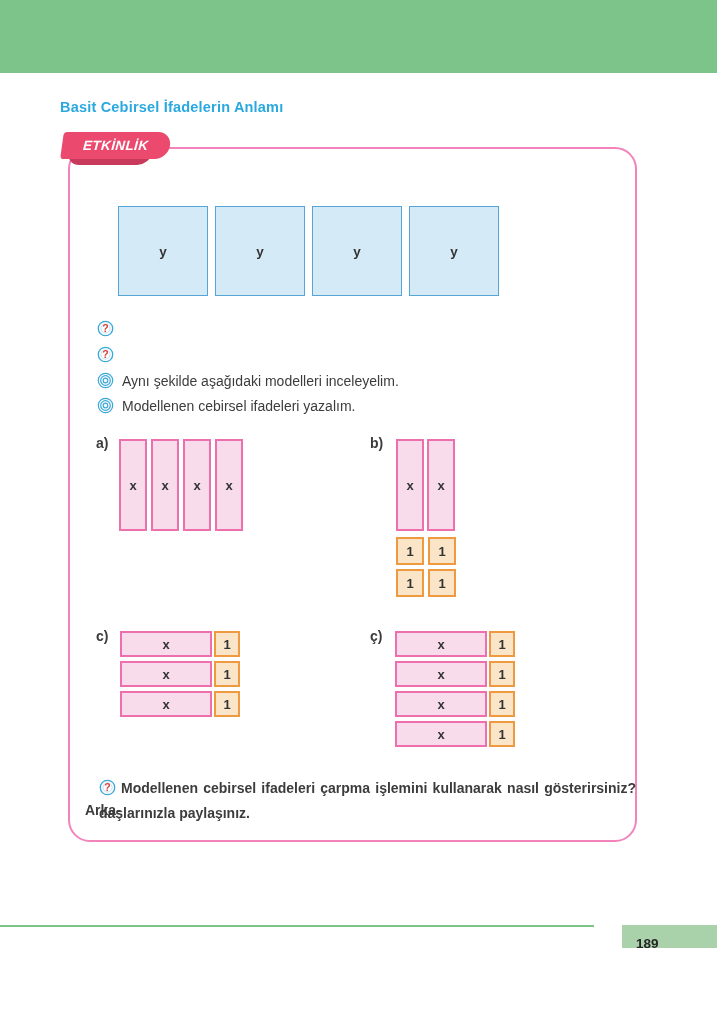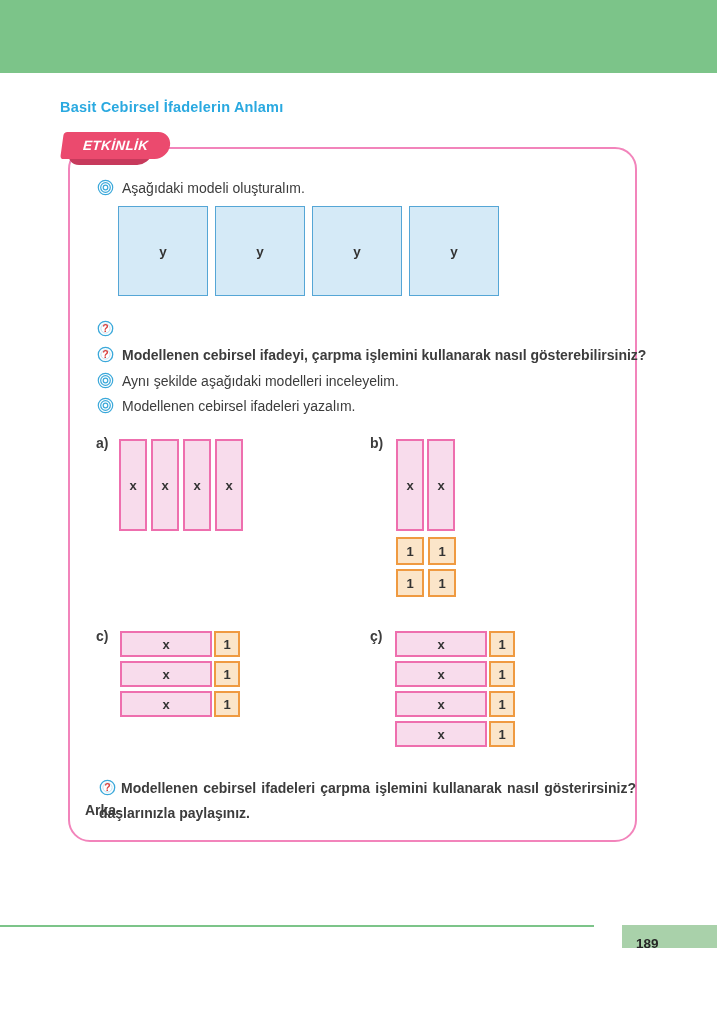--- a/index.html
+++ b/index.html
@@ -105,144 +105,133 @@
 
   <div class="activity-box"></div>
 
   <div class="badge-wrap">
     <div class="badge-shadow"></div>
     <div class="badge-main">
       <span>ETKİNLİK</span>
     </div>
   </div>
 
-  <div class="brow" style="left:97px; top:179px;">
+
+  <div class="y-row">
+    <div class="tile-y">y</div>
+    <div class="tile-y">y</div>
+    <div class="tile-y">y</div>
+    <div class="tile-y">y</div>
+  </div>
+
+  <div class="brow bold" style="left:97px; top:320px;">
+    <span class="icon-box">
+      <svg width="17" height="17" viewBox="0 0 17 17">
+        <circle cx="8.5" cy="8.5" r="7.2" fill="none" stroke="#3aa8da" stroke-width="1.3"></circle>
+        <circle cx="8.5" cy="8.5" r="4.6" fill="none" stroke="#bfe0f0" stroke-width="1"></circle>
+        <text x="8.5" y="12.2" text-anchor="middle" font-size="10.5" font-weight="bold" fill="#d9413f" font-family="Liberation Sans, sans-serif">?</text>
+      </svg>
+    </span>
+  </div>
+
+  <div class="brow bold" style="left:97px; top:346px;">
+    <span class="icon-box">
+      <svg width="17" height="17" viewBox="0 0 17 17">
+        <circle cx="8.5" cy="8.5" r="7.2" fill="none" stroke="#3aa8da" stroke-width="1.3"></circle>
+        <circle cx="8.5" cy="8.5" r="4.6" fill="none" stroke="#bfe0f0" stroke-width="1"></circle>
+        <text x="8.5" y="12.2" text-anchor="middle" font-size="10.5" font-weight="bold" fill="#d9413f" font-family="Liberation Sans, sans-serif">?</text>
+      </svg>
+    </span>
+  </div>
+
+  <div class="brow" style="left:97px; top:397px;">
     <span class="icon-box">
       <svg width="17" height="17" viewBox="0 0 17 17">
         <circle cx="8.5" cy="8.5" r="7.2" fill="none" stroke="#3aa8da" stroke-width="1.2"></circle>
         <circle cx="8.5" cy="8.5" r="4.8" fill="none" stroke="#3aa8da" stroke-width="1.2"></circle>
         <circle cx="8.5" cy="8.5" r="2.3" fill="none" stroke="#3aa8da" stroke-width="1.2"></circle>
       </svg>
     </span>
-    <span>Aşağıdaki modeli oluşturalım.</span>
-  </div>
-
-  <div class="y-row">
-    <div class="tile-y">y</div>
-    <div class="tile-y">y</div>
-    <div class="tile-y">y</div>
-    <div class="tile-y">y</div>
-  </div>
-
-  <div class="brow bold" style="left:97px; top:320px;">
-    <span class="icon-box">
+    <span>Modellenen cebirsel ifadeleri yazalım.</span>
+  </div>
+
+  <div class="brow" style="left:97px; top:372px;">
+    <span class="icon-box">
+      <svg width="17" height="17" viewBox="0 0 17 17">
+        <circle cx="8.5" cy="8.5" r="7.2" fill="none" stroke="#3aa8da" stroke-width="1.2"></circle>
+        <circle cx="8.5" cy="8.5" r="4.8" fill="none" stroke="#3aa8da" stroke-width="1.2"></circle>
+        <circle cx="8.5" cy="8.5" r="2.3" fill="none" stroke="#3aa8da" stroke-width="1.2"></circle>
+      </svg>
+    </span>
+    <span>Aynı şekilde aşağıdaki modelleri inceleyelim.</span>
+  </div>
+
+  <div class="mlabel" style="left:96px; top:435px;">a)</div>
+  <div class="bar-row" style="left:119px; top:439px;">
+    <div class="xbar">x</div>
+    <div class="xbar">x</div>
+    <div class="xbar">x</div>
+    <div class="xbar">x</div>
+  </div>
+
+  <div class="mlabel" style="left:370px; top:435px;">b)</div>
+  <div class="bar-row" style="left:396px; top:439px; gap:3px;">
+    <div class="xbar">x</div>
+    <div class="xbar">x</div>
+  </div>
+  <div class="one-grid" style="left:396px; top:537px;">
+    <div class="one-tile">1</div>
+    <div class="one-tile">1</div>
+    <div class="one-tile">1</div>
+    <div class="one-tile">1</div>
+  </div>
+
+  <div class="mlabel" style="left:96px; top:628px;">c)</div>
+  <div class="rect-rows" style="left:120px; top:631px;">
+    <div class="rect-row">
+      <div class="xrect">x</div>
+      <div class="one-sq">1</div>
+    </div>
+    <div class="rect-row">
+      <div class="xrect">x</div>
+      <div class="one-sq">1</div>
+    </div>
+    <div class="rect-row">
+      <div class="xrect">x</div>
+      <div class="one-sq">1</div>
+    </div>
+  </div>
+
+  <div class="mlabel" style="left:370px; top:628px;">ç)</div>
+  <div class="rect-rows" style="left:395px; top:631px;">
+    <div class="rect-row">
+      <div class="xrect">x</div>
+      <div class="one-sq">1</div>
+    </div>
+    <div class="rect-row">
+      <div class="xrect">x</div>
+      <div class="one-sq">1</div>
+    </div>
+    <div class="rect-row">
+      <div class="xrect">x</div>
+      <div class="one-sq">1</div>
+    </div>
+    <div class="rect-row">
+      <div class="xrect">x</div>
+      <div class="one-sq">1</div>
+    </div>
+  </div>
+
+  <div class="closing-l1">
+    <span class="qicon-inline">
       <svg width="17" height="17" viewBox="0 0 17 17">
         <circle cx="8.5" cy="8.5" r="7.2" fill="none" stroke="#3aa8da" stroke-width="1.3"></circle>
         <circle cx="8.5" cy="8.5" r="4.6" fill="none" stroke="#bfe0f0" stroke-width="1"></circle>
         <text x="8.5" y="12.2" text-anchor="middle" font-size="10.5" font-weight="bold" fill="#d9413f" font-family="Liberation Sans, sans-serif">?</text>
       </svg>
-    </span>
-  </div>
-
-  <div class="brow bold" style="left:97px; top:346px;">
-    <span class="icon-box">
-      <svg width="17" height="17" viewBox="0 0 17 17">
-        <circle cx="8.5" cy="8.5" r="7.2" fill="none" stroke="#3aa8da" stroke-width="1.3"></circle>
-        <circle cx="8.5" cy="8.5" r="4.6" fill="none" stroke="#bfe0f0" stroke-width="1"></circle>
-        <text x="8.5" y="12.2" text-anchor="middle" font-size="10.5" font-weight="bold" fill="#d9413f" font-family="Liberation Sans, sans-serif">?</text>
-      </svg>
-    </span>
-    <span>Modellenen cebirsel ifadeyi, çarpma işlemini kullanarak nasıl gösterebilirsiniz?</span>
-  </div>
-
-  <div class="brow" style="left:97px; top:397px;">
-    <span class="icon-box">
-      <svg width="17" height="17" viewBox="0 0 17 17">
-        <circle cx="8.5" cy="8.5" r="7.2" fill="none" stroke="#3aa8da" stroke-width="1.2"></circle>
-        <circle cx="8.5" cy="8.5" r="4.8" fill="none" stroke="#3aa8da" stroke-width="1.2"></circle>
-        <circle cx="8.5" cy="8.5" r="2.3" fill="none" stroke="#3aa8da" stroke-width="1.2"></circle>
-      </svg>
-    </span>
-    <span>Modellenen cebirsel ifadeleri yazalım.</span>
-  </div>
-
-  <div class="brow" style="left:97px; top:372px;">
-    <span class="icon-box">
-      <svg width="17" height="17" viewBox="0 0 17 17">
-        <circle cx="8.5" cy="8.5" r="7.2" fill="none" stroke="#3aa8da" stroke-width="1.2"></circle>
-        <circle cx="8.5" cy="8.5" r="4.8" fill="none" stroke="#3aa8da" stroke-width="1.2"></circle>
-        <circle cx="8.5" cy="8.5" r="2.3" fill="none" stroke="#3aa8da" stroke-width="1.2"></circle>
-      </svg>
-    </span>
-    <span>Aynı şekilde aşağıdaki modelleri inceleyelim.</span>
-  </div>
-
-  <div class="mlabel" style="left:96px; top:435px;">a)</div>
-  <div class="bar-row" style="left:119px; top:439px;">
-    <div class="xbar">x</div>
-    <div class="xbar">x</div>
-    <div class="xbar">x</div>
-    <div class="xbar">x</div>
-  </div>
-
-  <div class="mlabel" style="left:370px; top:435px;">b)</div>
-  <div class="bar-row" style="left:396px; top:439px; gap:3px;">
-    <div class="xbar">x</div>
-    <div class="xbar">x</div>
-  </div>
-  <div class="one-grid" style="left:396px; top:537px;">
-    <div class="one-tile">1</div>
-    <div class="one-tile">1</div>
-    <div class="one-tile">1</div>
-    <div class="one-tile">1</div>
-  </div>
-
-  <div class="mlabel" style="left:96px; top:628px;">c)</div>
-  <div class="rect-rows" style="left:120px; top:631px;">
-    <div class="rect-row">
-      <div class="xrect">x</div>
-      <div class="one-sq">1</div>
-    </div>
-    <div class="rect-row">
-      <div class="xrect">x</div>
-      <div class="one-sq">1</div>
-    </div>
-    <div class="rect-row">
-      <div class="xrect">x</div>
-      <div class="one-sq">1</div>
-    </div>
-  </div>
-
-  <div class="mlabel" style="left:370px; top:628px;">ç)</div>
-  <div class="rect-rows" style="left:395px; top:631px;">
-    <div class="rect-row">
-      <div class="xrect">x</div>
-      <div class="one-sq">1</div>
-    </div>
-    <div class="rect-row">
-      <div class="xrect">x</div>
-      <div class="one-sq">1</div>
-    </div>
-    <div class="rect-row">
-      <div class="xrect">x</div>
-      <div class="one-sq">1</div>
-    </div>
-    <div class="rect-row">
-      <div class="xrect">x</div>
-      <div class="one-sq">1</div>
-    </div>
-  </div>
-
-  <div class="closing-l1">
-    <span class="qicon-inline">
-      <svg width="17" height="17" viewBox="0 0 17 17">
-        <circle cx="8.5" cy="8.5" r="7.2" fill="none" stroke="#3aa8da" stroke-width="1.3"></circle>
-        <circle cx="8.5" cy="8.5" r="4.6" fill="none" stroke="#bfe0f0" stroke-width="1"></circle>
-        <text x="8.5" y="12.2" text-anchor="middle" font-size="10.5" font-weight="bold" fill="#d9413f" font-family="Liberation Sans, sans-serif">?</text>
-      </svg>
     </span><span>Modellenen cebirsel ifadeleri çarpma işlemini kullanarak nasıl gösterirsiniz? Arka-</span>
   </div>
   <div class="closing-l2">daşlarınızla paylaşınız.</div>
 
   <div class="footer-line"></div>
   <div class="page-num-box">
     <span>189</span>
   </div>
 
 </div>

